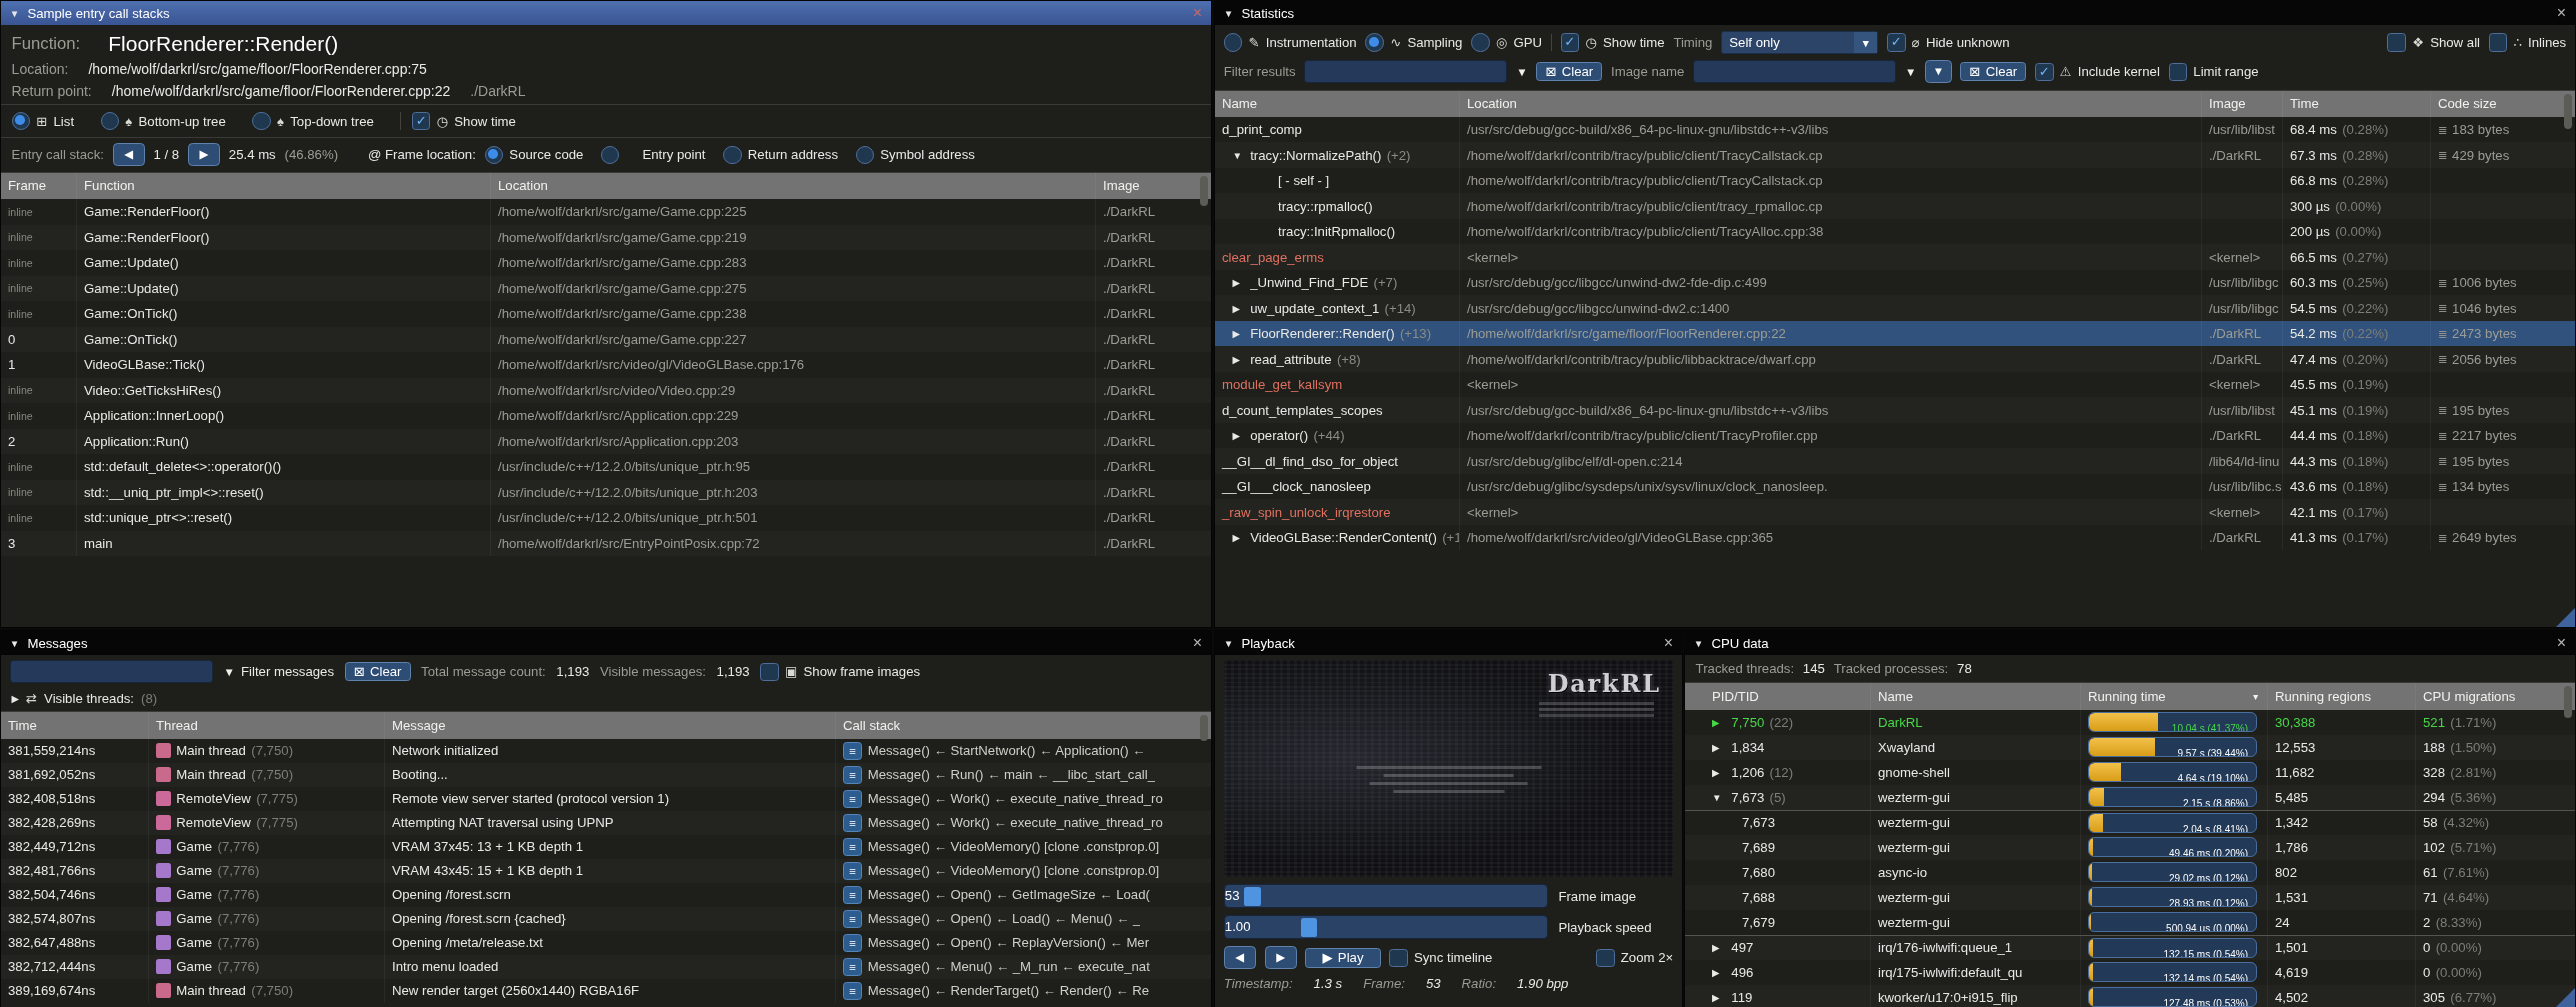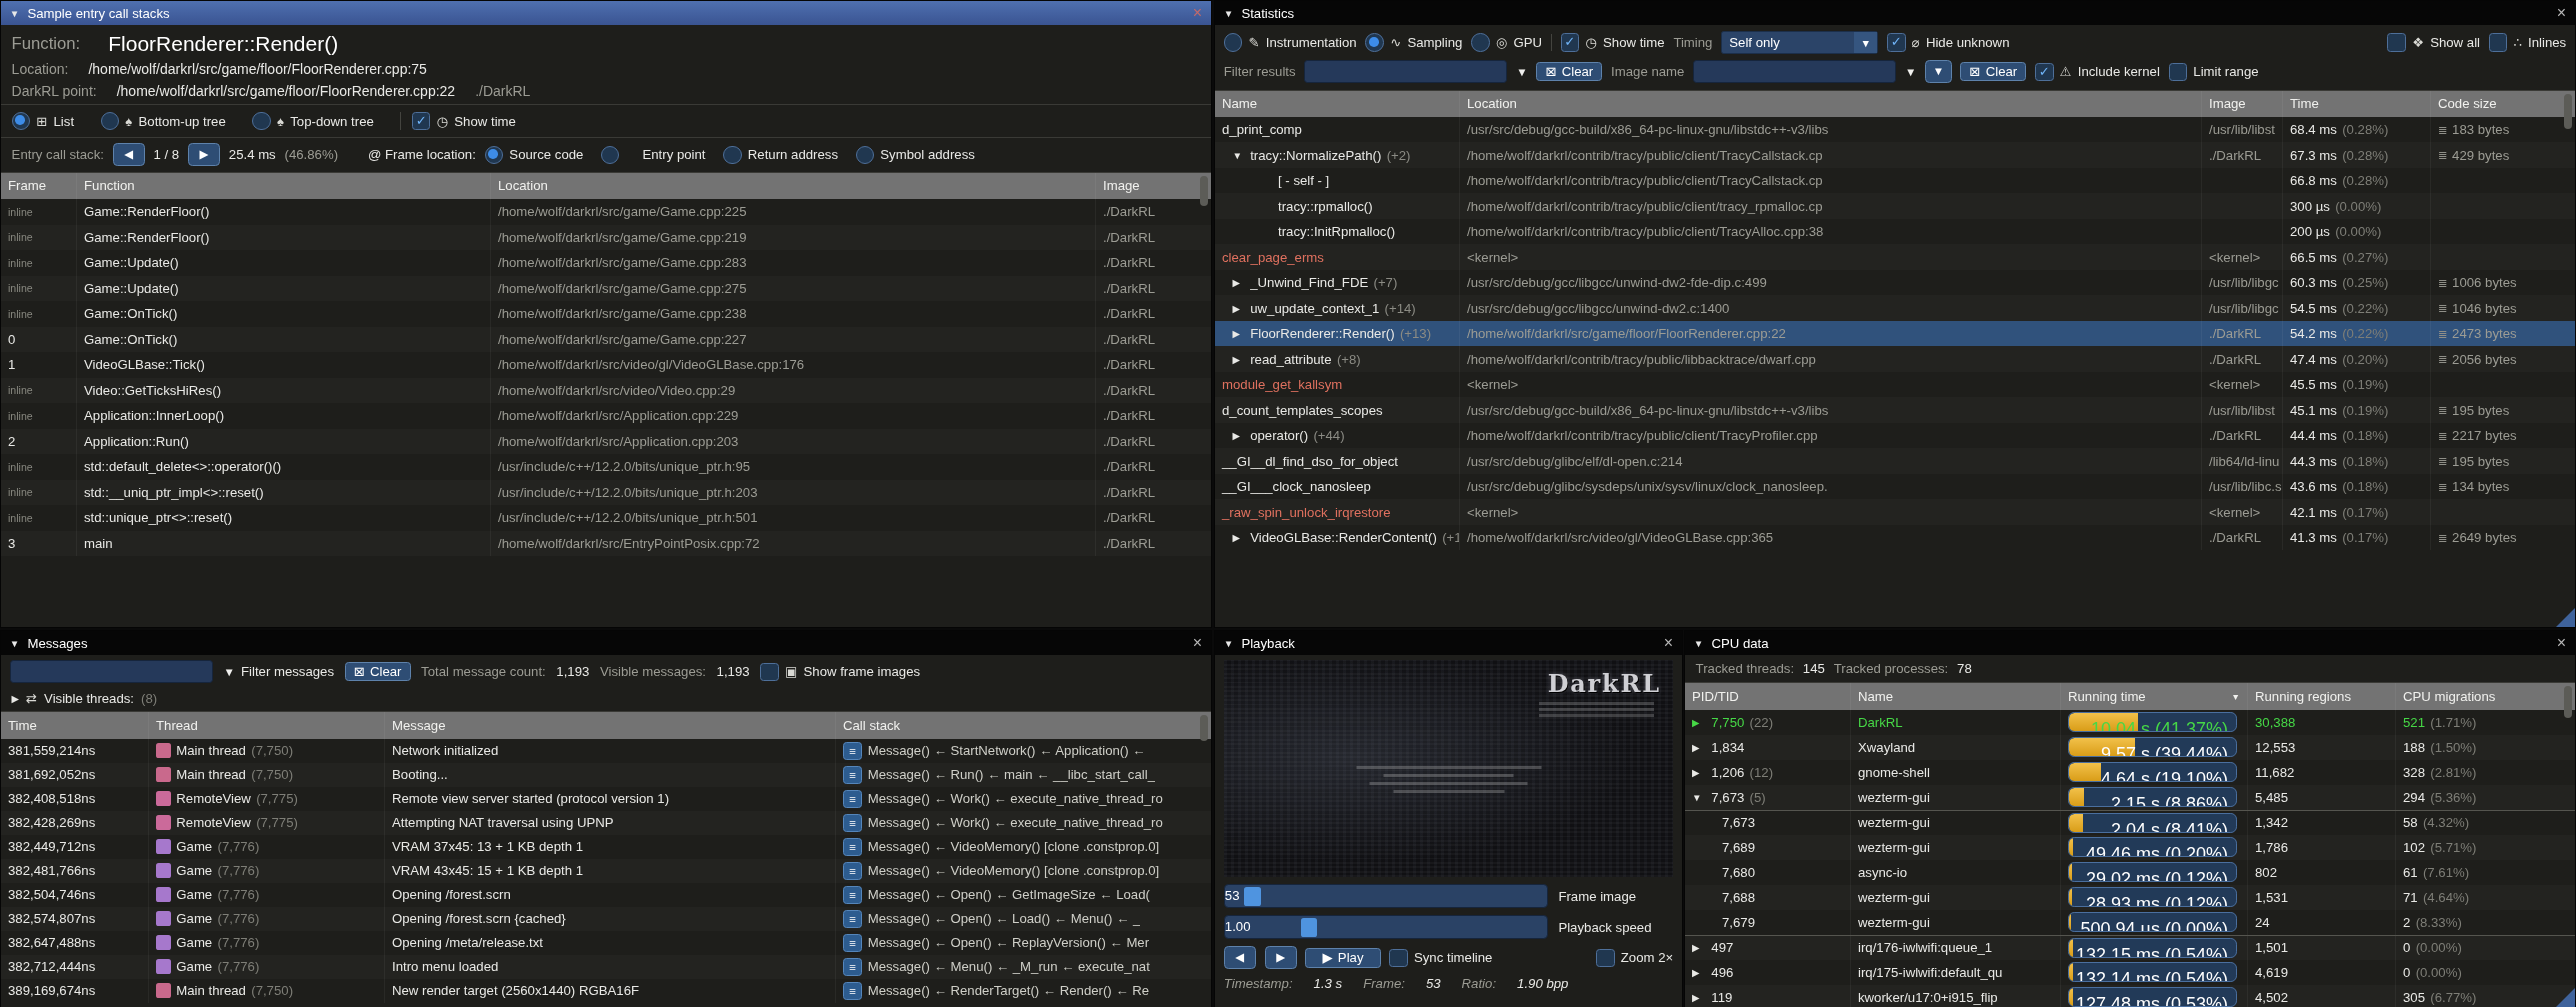--- a/index.html
+++ b/index.html
@@ -112,31 +112,31 @@
   .sliderrow { display:flex; align-items:center; gap:10.6px; flex:none; }
   .slider { width:324px; height:24px; background:#2a4265; border:0.9px solid #16253c; border-radius:4.4px; position:relative; flex:none; }
   .thumb { position:absolute; top:1.8px; bottom:1.8px; width:16.7px; background:#4f94e0; border-radius:2.6px; }
   .sval { width:100%; text-align:center; line-height:22px; color:#fff; position:relative; }
   .pb-controls { display:flex; align-items:center; gap:8.8px; flex:none; }
   .statusrow { display:flex; align-items:flex-start; gap:21px; flex:none;font-style:italic; }
 
   
   #p-cpu { left:1684px; top:630px; width:892px; height:378px; }
   .cpu-info { display:flex; gap:8.8px; padding:6.2px 10.6px; flex:none; align-items:center; }
-  #cpu-table .c-pid { width:166px; flex:none; }
+  #cpu-table .c-pid { width:166px; flex:none;margin-left:20px; }
   #cpu-table .c-nm  { width:210px; flex:none; }
   #cpu-table .c-rt  { width:187px; flex:none; }
   #cpu-table .c-rr  { width:148px; flex:none; }
   #cpu-table .c-mig { flex:1; border-right:none; }
   #cpu-table .tr { height:25px; }
   .tr.sep { border-top:0.9px solid #55554f; }
   .tr.child .c-pid { padding-left:37px; }
   .bar { width:169px; height:20px; border:0.9px solid #4a6f9f; border-radius:6.2px; background:#223a58; position:relative; overflow:hidden; }
   .fill { position:absolute; left:0; top:0; bottom:0; background:linear-gradient(#f2c14a,#dé9d18); background:linear-gradient(#f2c14a,#d99d18); border-radius:5.3px 0 0 5.3px; }
-  .bartime { position:absolute; right:8px; top:7px; line-height:18.5px; color:#fff; font-size:18px; white-space:nowrap; }
+  .bartime { position:absolute; right:8px; top:7px; line-height:18.5px; color:#fff; font-size:10px; white-space:nowrap; }
   .tr.green .bartime, .tr.green .gv { color:#46d846; }
   .gv { color:#e9e9e6; }
   .cexp { width:14px; flex:none; font-size:9.7px; color:#e9e9e6; }
   .tr.green .cexp { color:#46d846; }
 </style>
 </head>
 <body>
 
 <div id="root">
 
@@ -149,21 +149,21 @@
     <div class="hdrblock">
       <div class="fnrow">
         <span class="dim fnlabel">Function:</span>
         <span class="fname">FloorRenderer::Render()</span>
       </div>
       <div class="kv">
         <span class="dim">Location:</span>
         <span class="w">/home/wolf/darkrl/src/game/floor/FloorRenderer.cpp:75</span>
       </div>
       <div class="kv">
-        <span class="dim">DarkRL point:</span>
+        <span class="dim">Return point:</span>
         <span class="w">/home/wolf/darkrl/src/game/floor/FloorRenderer.cpp:22</span>
         <span class="dim">./DarkRL</span>
       </div>
     </div>
     <div class="hr"></div>
     <div class="modes">
       <span class="grp">
         <span class="radio on"></span>
         <span class="icon">⊞</span>
         <span>List</span>

